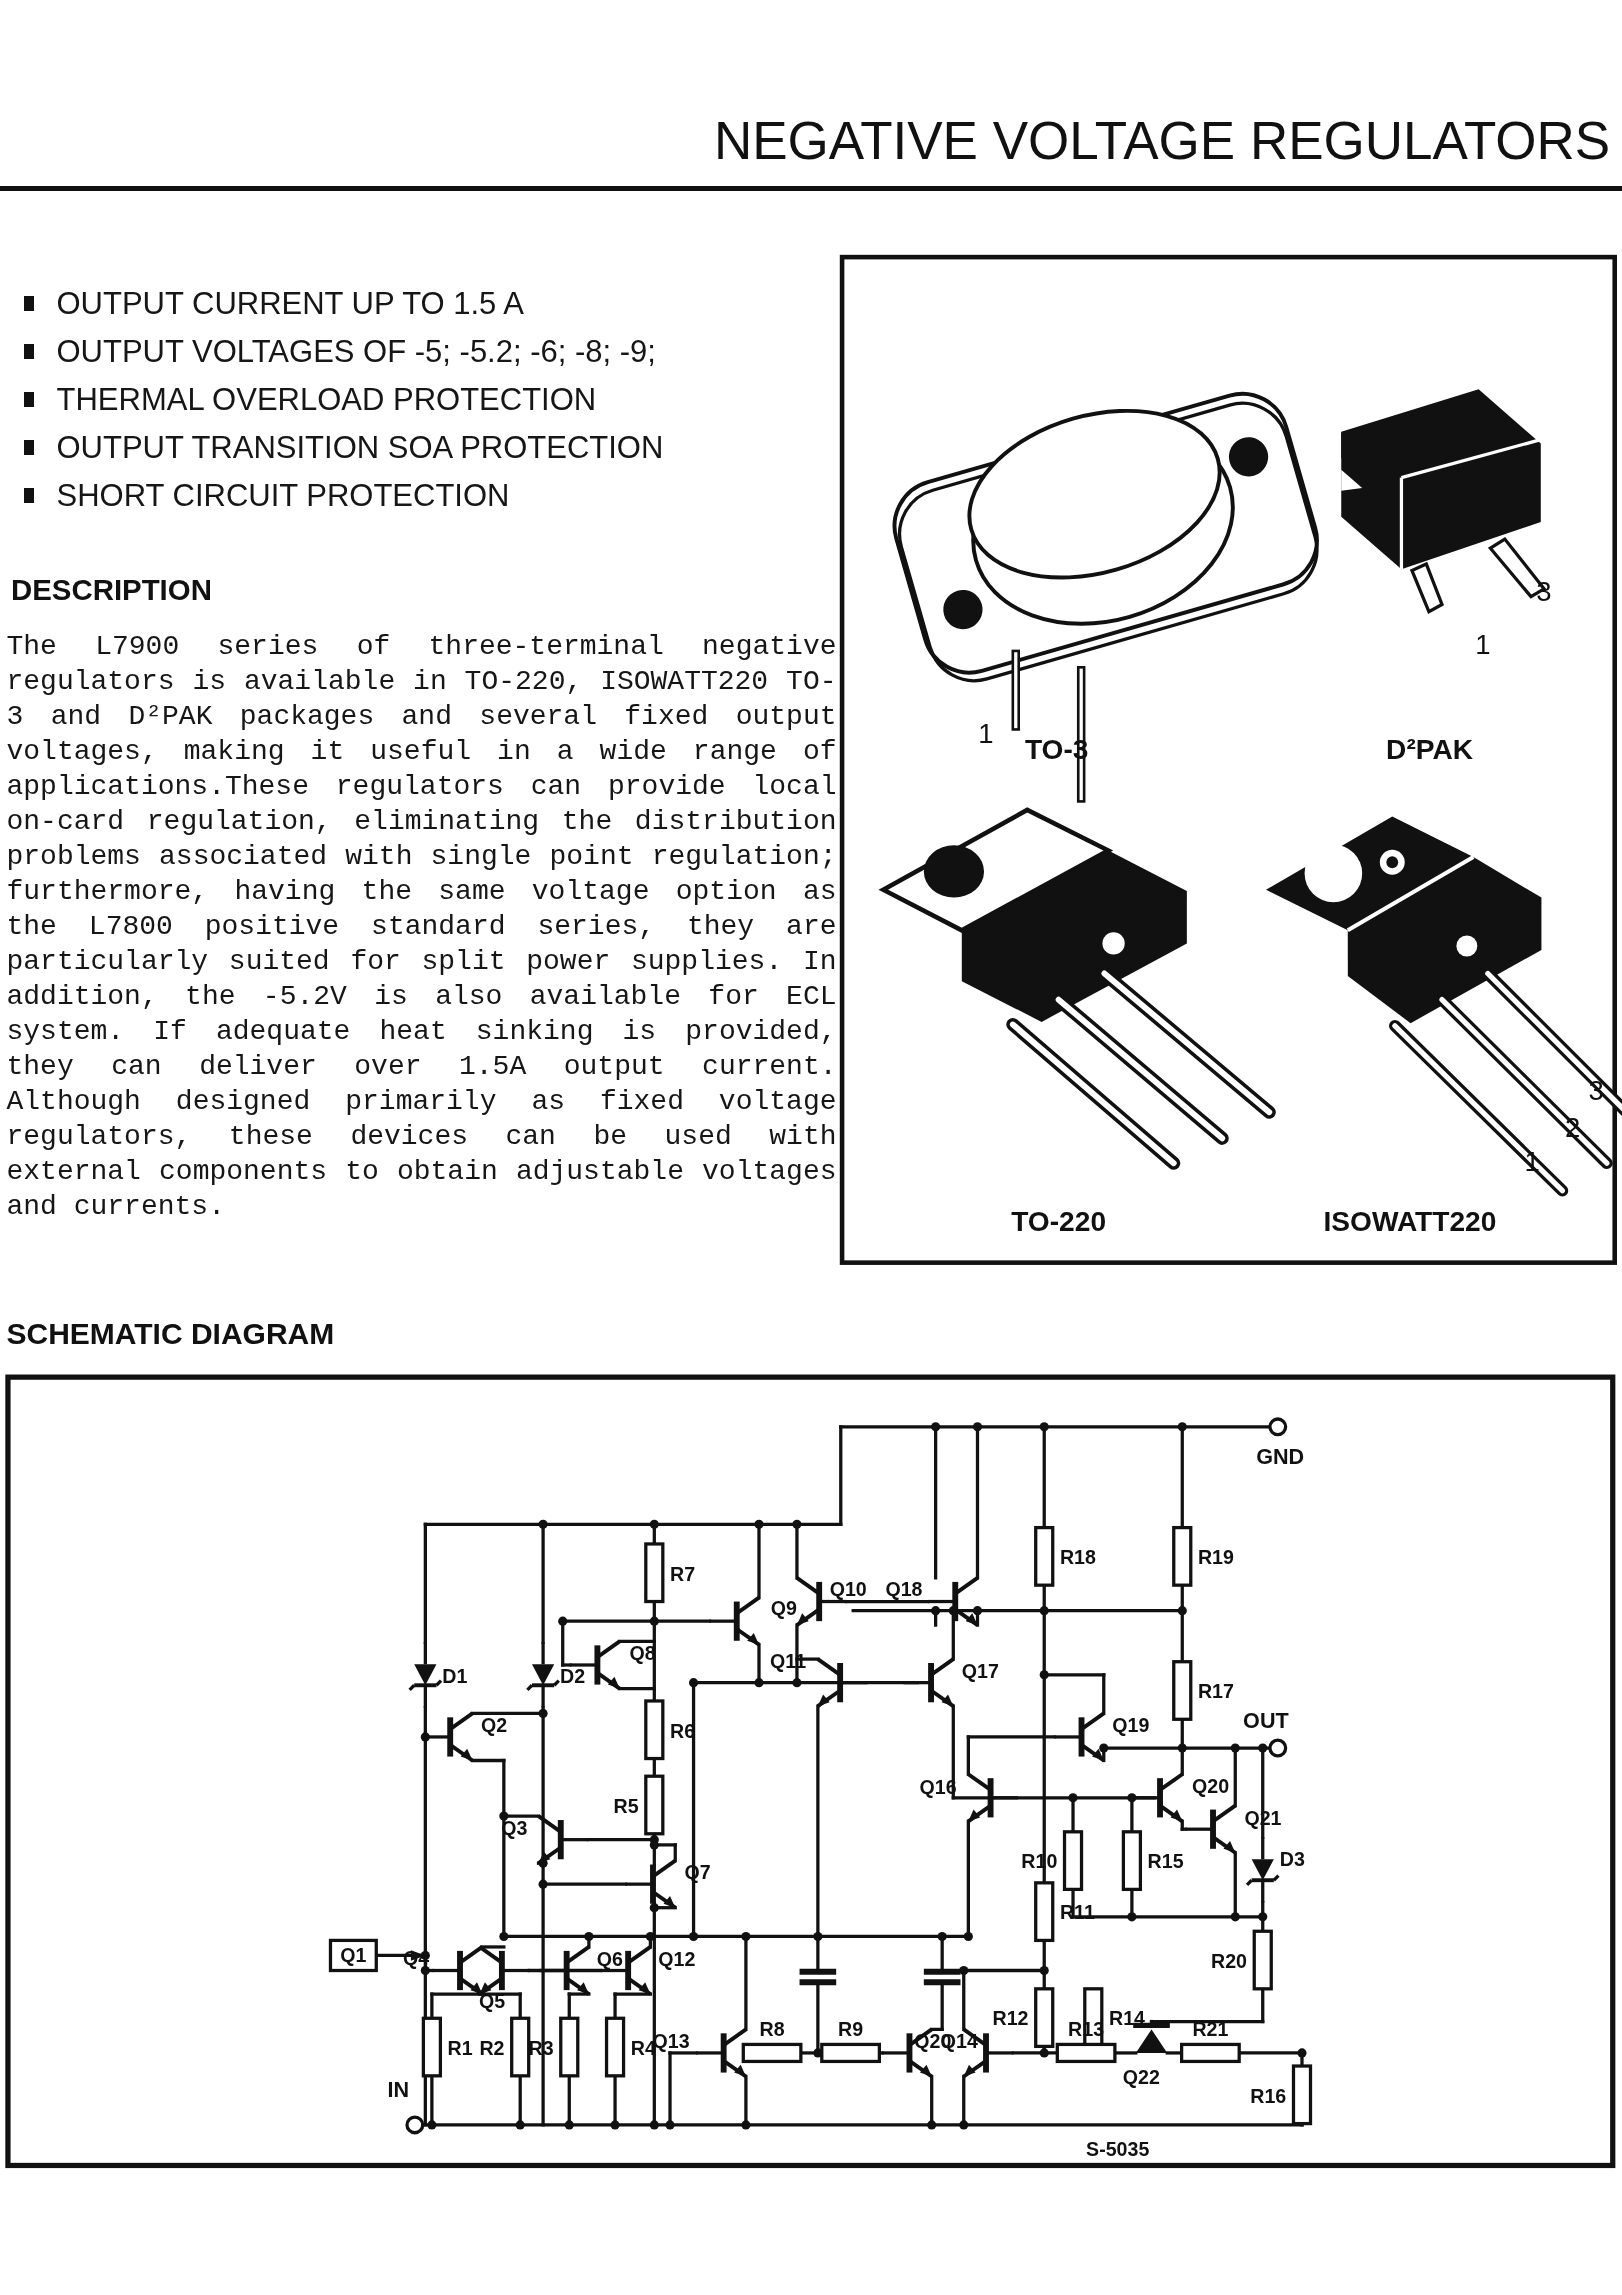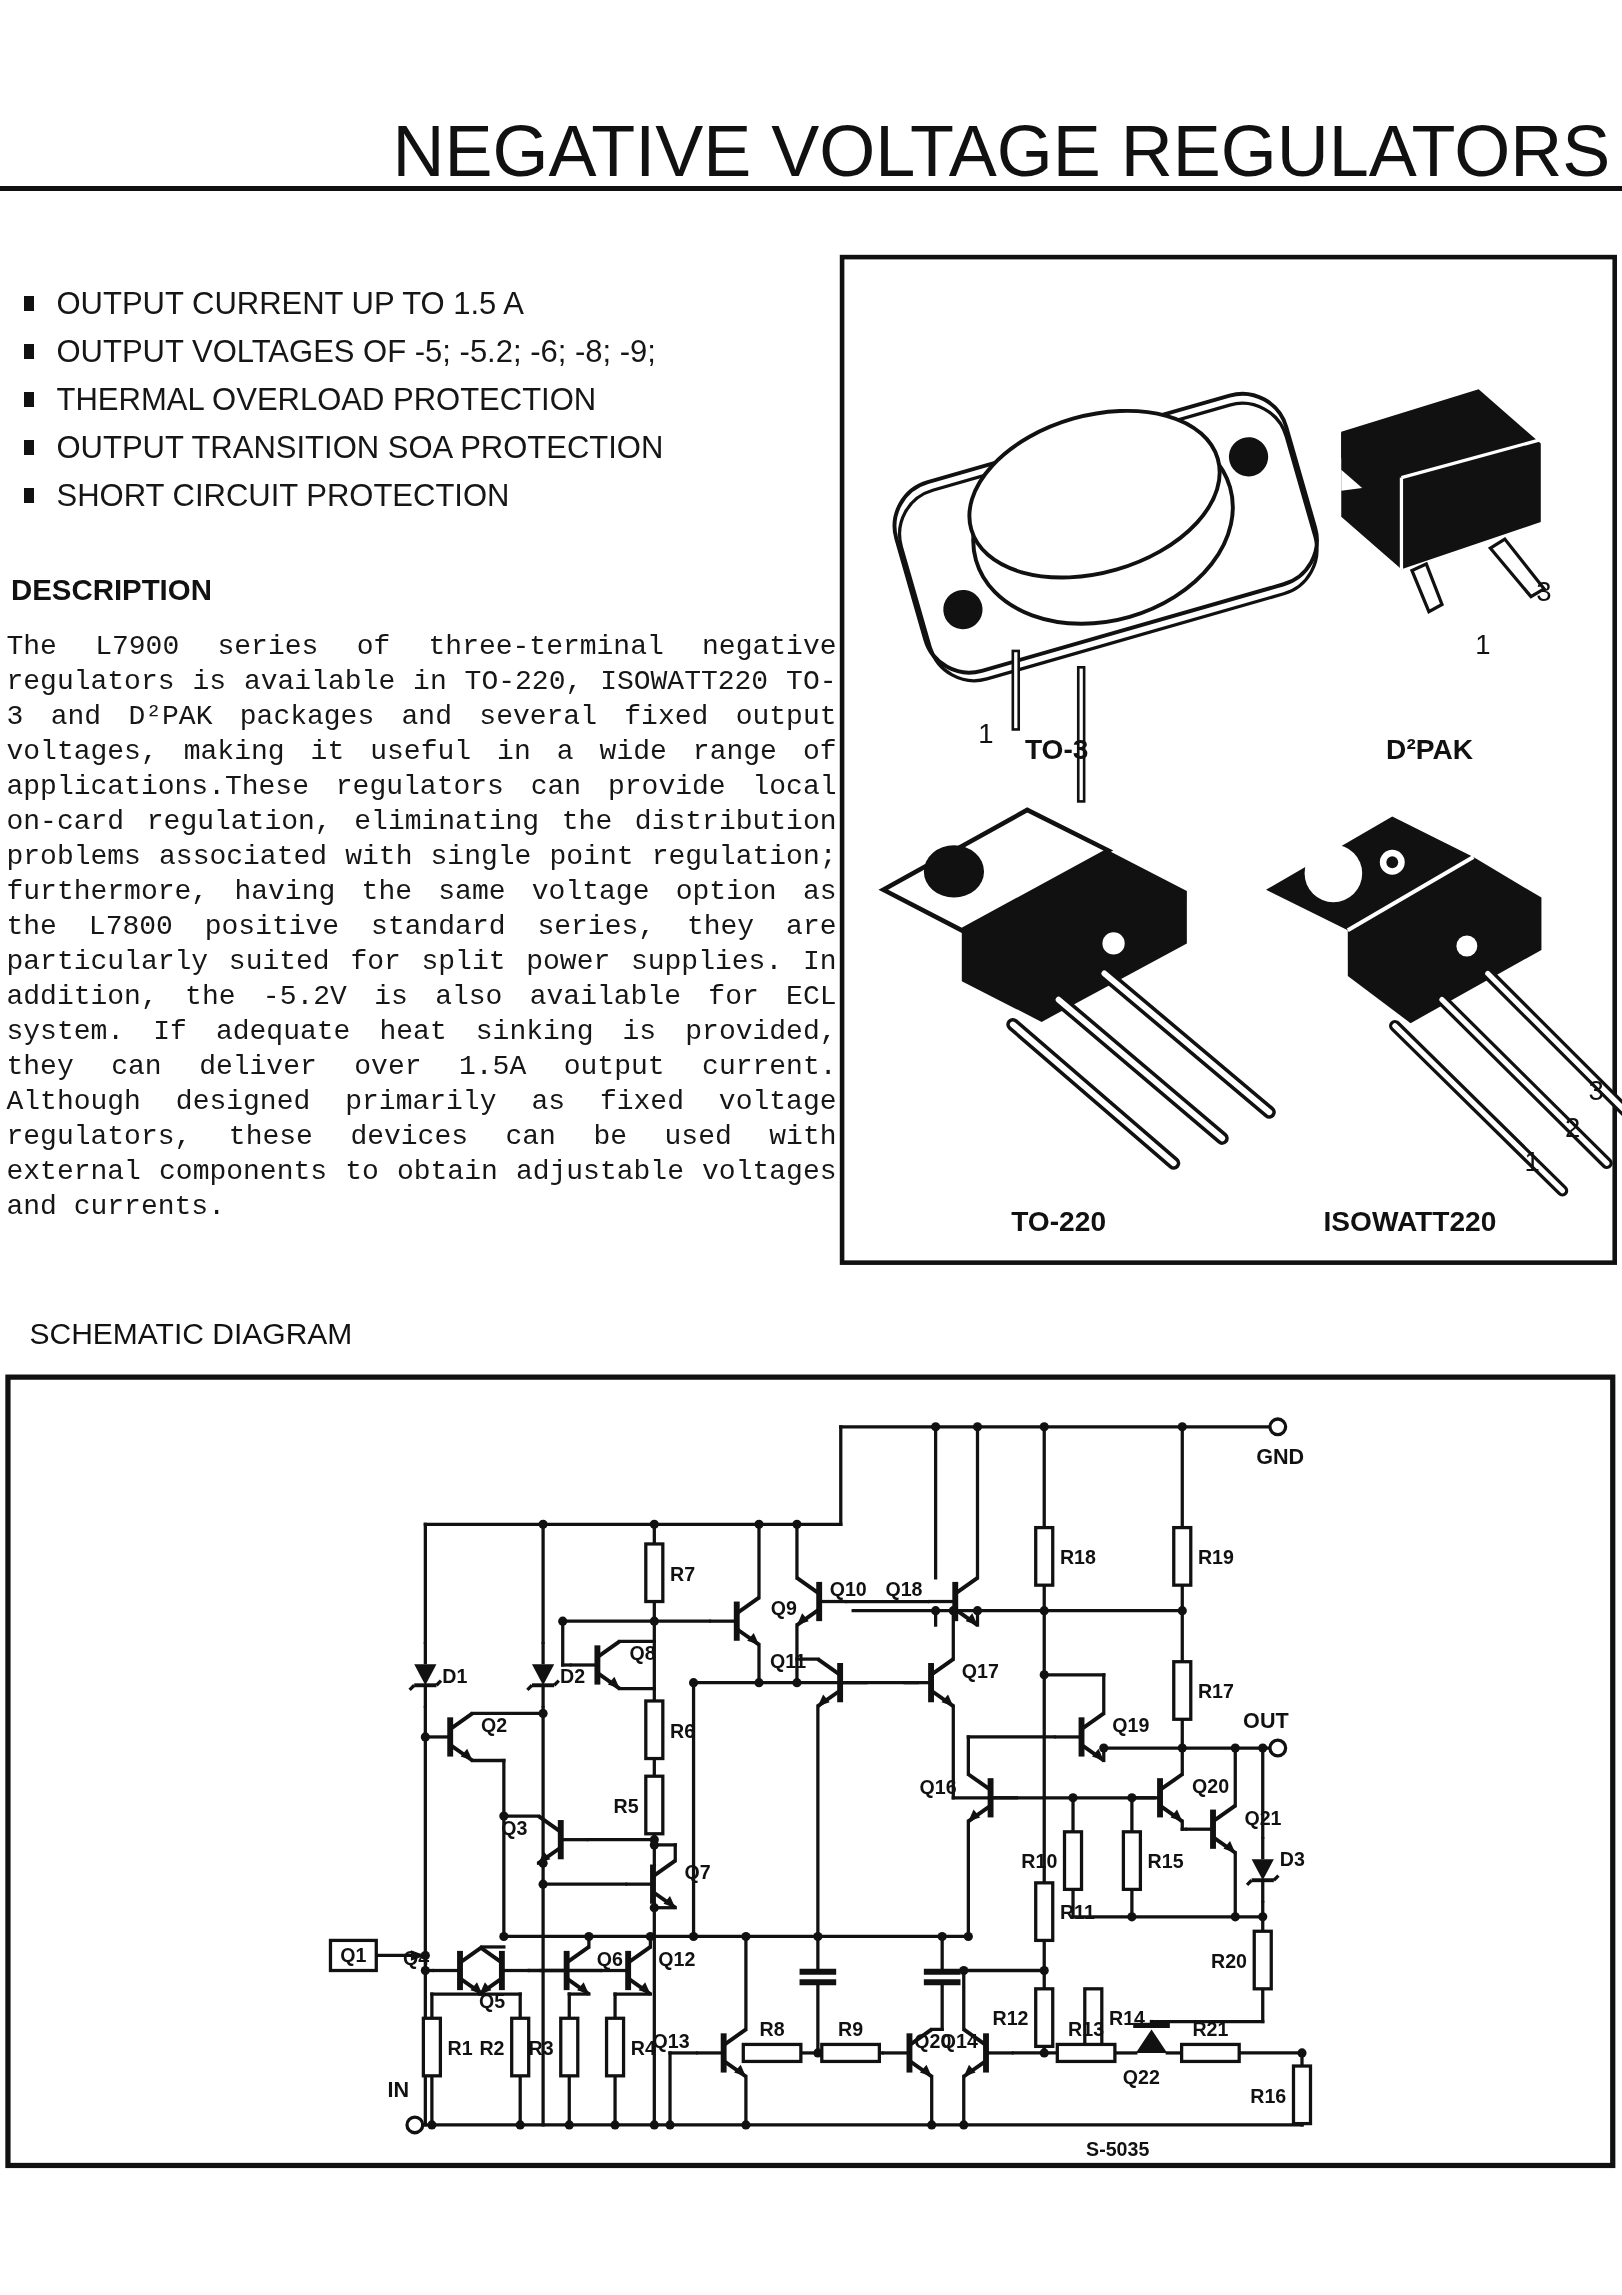--- a/index.html
+++ b/index.html
@@ -1,26 +1,26 @@
 <!DOCTYPE html>
 <html style="font-size:10.5px"><head>
 <meta charset="utf-8">
 <style>
   html,body{margin:0;padding:0;background:#888;}
   #page{position:relative;width:1622px;height:2295px;background:#ffffff;
         font-family:"Liberation Sans",sans-serif;color:#111;overflow:hidden;}
   .abs{position:absolute;}
-  #title{top:110px;right:11.8px;font-size:72px;font-weight:400;letter-spacing:0px;white-space:nowrap;}
+  #title{top:110px;right:11.8px;font-size:53px;font-weight:400;letter-spacing:0px;white-space:nowrap;}
   #rule{top:186px;left:0;width:1622px;height:5.2px;background:#111;}
   #features{top:264px;left:6.5px;width:661px;list-style:none;margin:16px;padding:0;}
   #features li{position:relative;padding-left:34px;font-size:31px;line-height:48px;color:#161616;}
   #features li .sq{position:absolute;left:1.3px;top:15.7px;width:9.8px;height:15.7px;background:#111;}
   #desc-h{top:573px;left:11px;font-size:29.4px;font-weight:700;}
   #desc-p{top:629px;left:6.5px;width:830px;font-size:28px;line-height:35px;text-align:justify;color:#161616;font-family:Liberation Mono, monospace;}
-  #schem-h{top:1317px;left:6.5px;font-size:30px;font-weight:400;margin-left:23px;}
+  #schem-h{top:1317px;left:6.5px;font-size:30px;font-weight:700;}
   svg text{font-family:"Liberation Sans",sans-serif;fill:#111;}
   .pkglbl{font-size:43px;font-weight:700;}
   .pindig{font-size:42px;font-weight:400;}
 </style>
 </head>
 <body>
 
 <div id="page">
 
   <div id="title" class="abs">NEGATIVE VOLTAGE REGULATORS</div>

